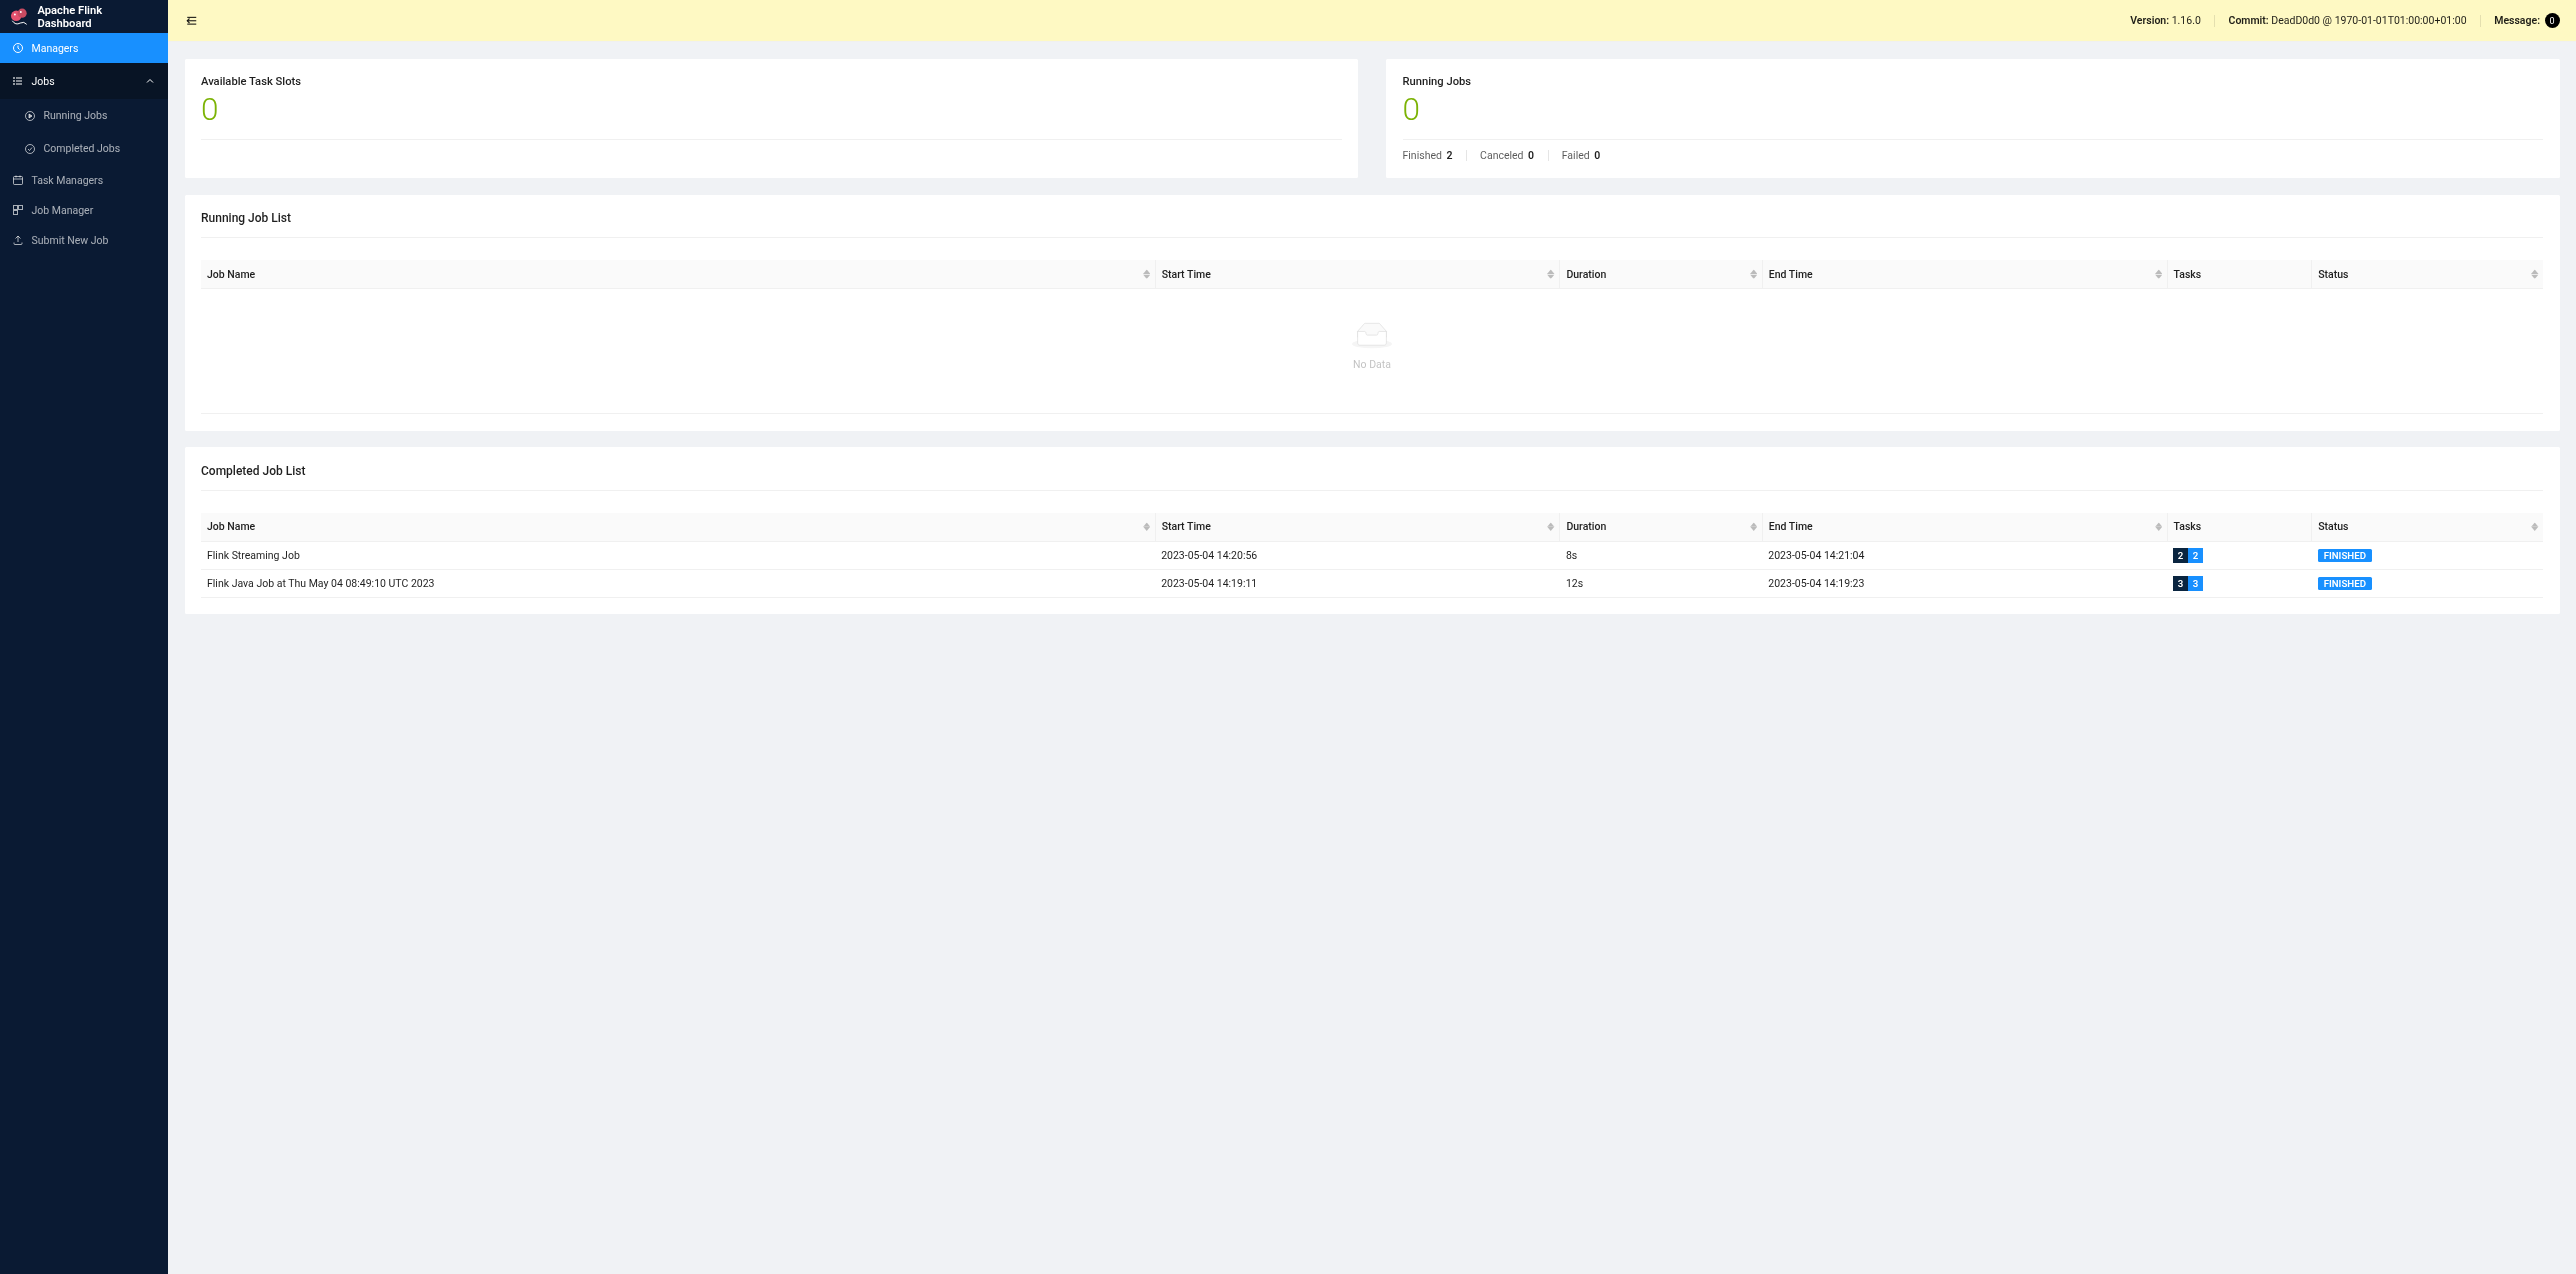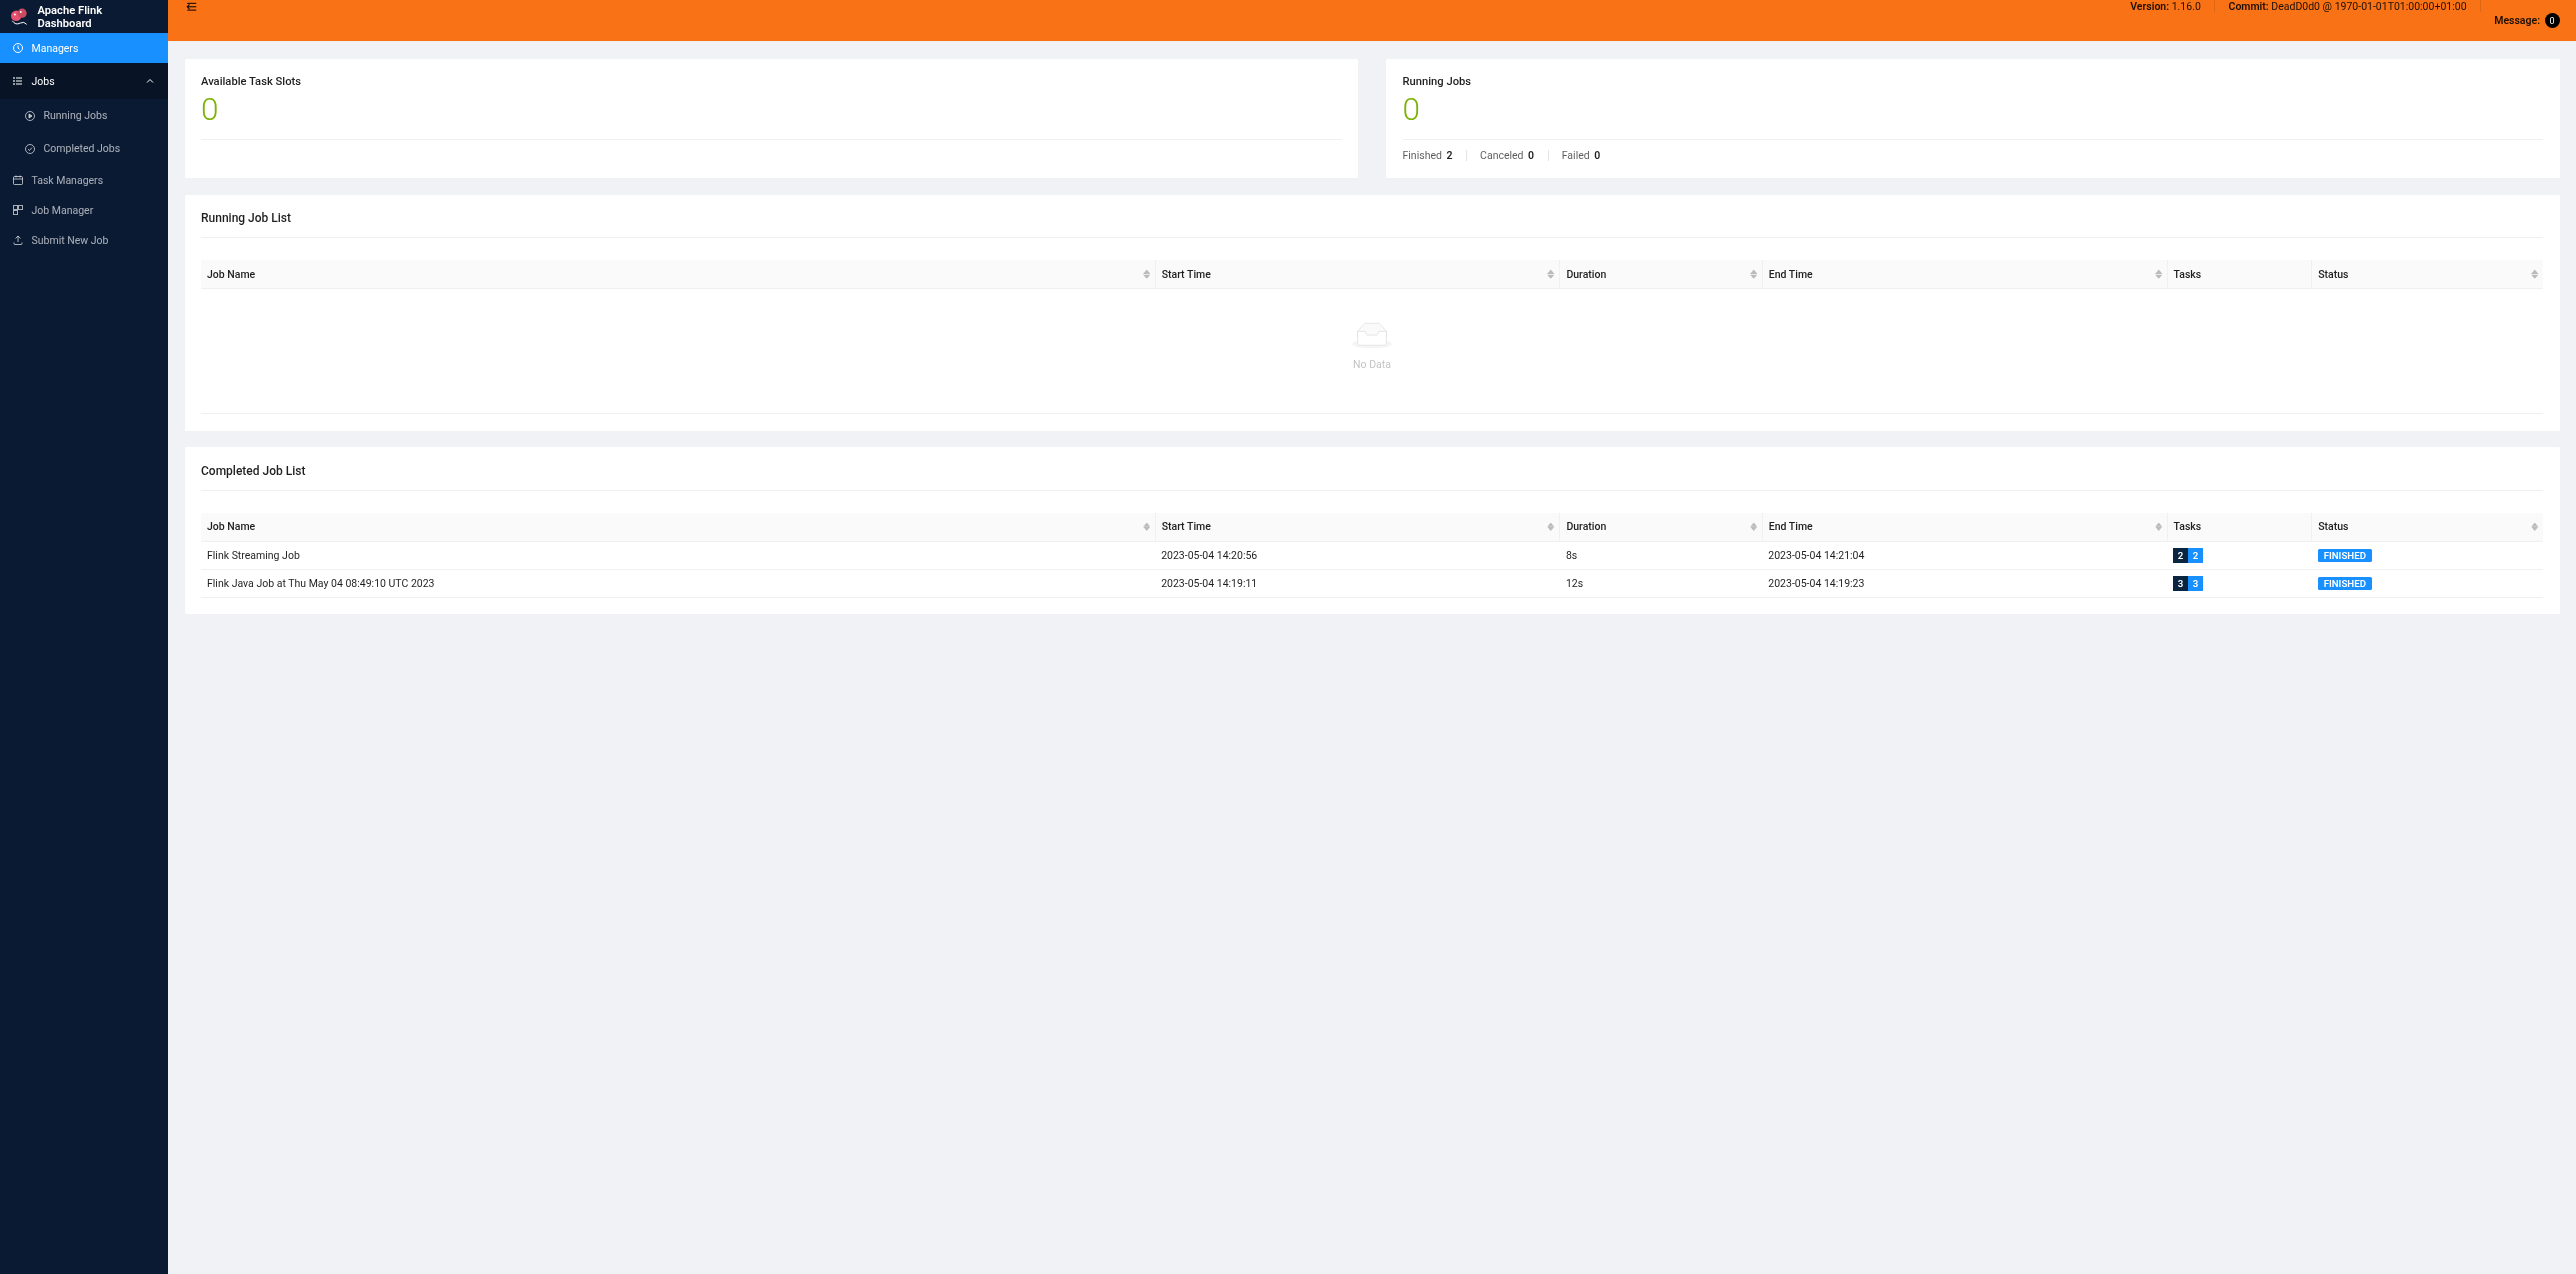--- a/index.html
+++ b/index.html
@@ -18,21 +18,21 @@
   .menu-sub-item { padding-left: 24px; height: 33px; }
   .menu-item.active { background: #1890ff; color: #fff; }
   .menu-item.group { justify-content: space-between; background: #081425; color: #fff; height: 36px; }
   .menu-item.group .left { display: flex; align-items: center; gap: 7.5px; }
   .icon { width: 12px; height: 12px; display: inline-flex; align-items: center; justify-content: center; flex-shrink: 0; }
   .icon svg { width: 100%; height: 100%; }
 
   
   .main { flex: 1; display: flex; flex-direction: column; height: 100vh; overflow: auto; }
   .topbar {
-    height: 42px; background: #f97316; display: flex; padding: 0 16.5px;
+    height: 42px; background: #fef9c3; display: flex; align-items: center; padding: 0 16.5px;
     border-bottom: 0.7px solid #f0f0f0; gap: 13.5px; font-size: 10.5px; color: rgba(0,0,0,0.88);
   }
   .topbar .spacer { flex: 1; }
   .topbar .sep { width: 0.7px; height: 12px; background: rgba(0,0,0,0.1); }
   .topbar strong { font-weight: 600; }
   .msg-badge { width: 15px; height: 15px; border-radius: 50%; background: #000; color: #fff; display: inline-flex; align-items: center; justify-content: center; font-size: 9px; margin-left: 4.5px; }
 
   
   .content { padding: 16.5px; display: flex; flex-direction: column; gap: 16.5px; }
   .card-row { display: flex; gap: 28px; }

